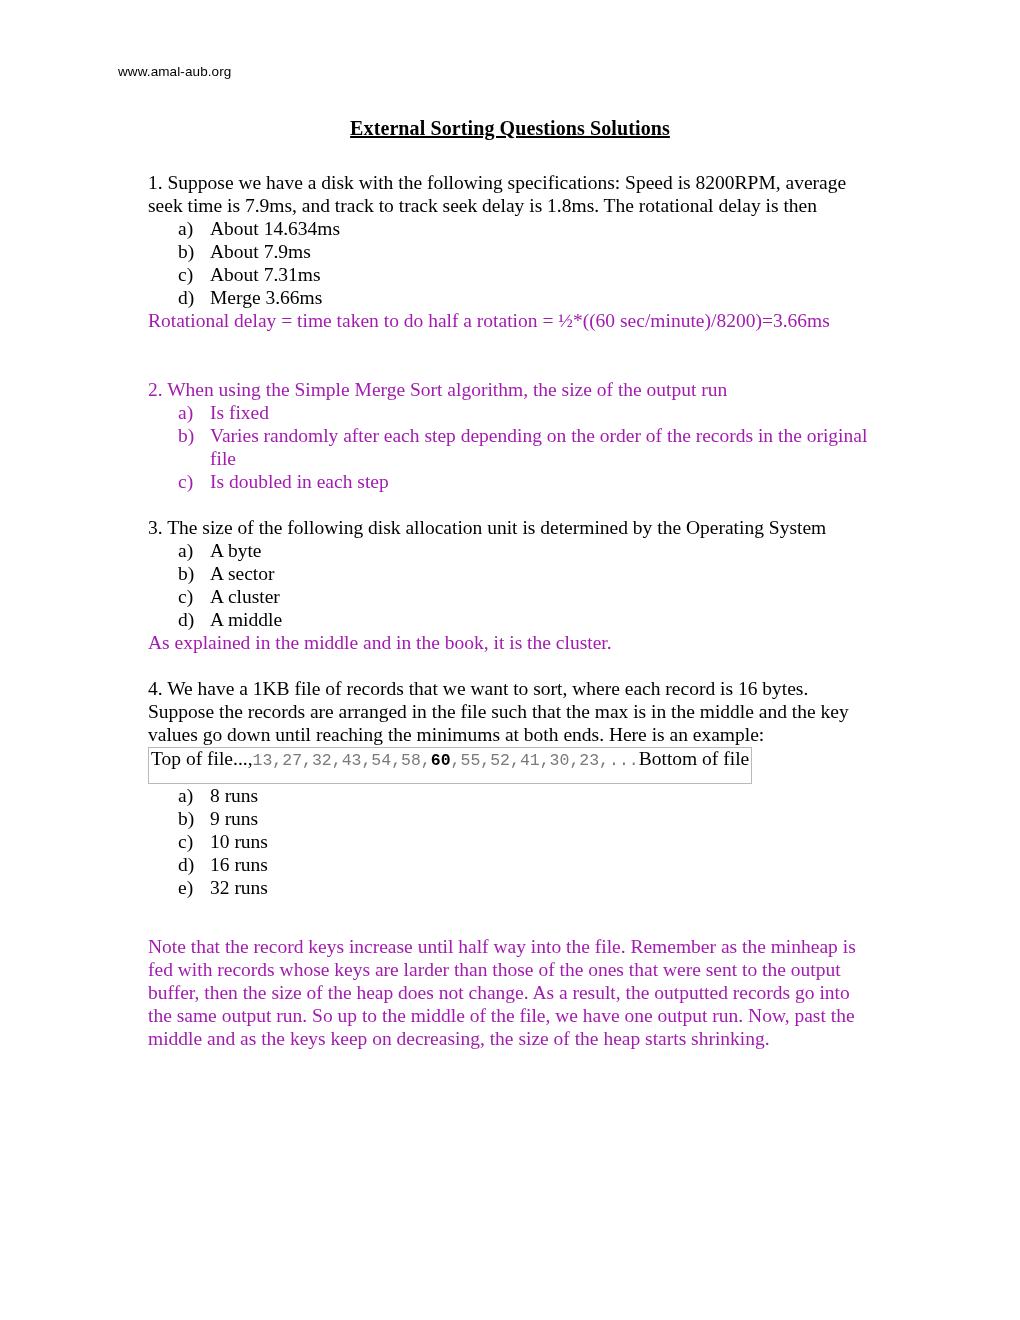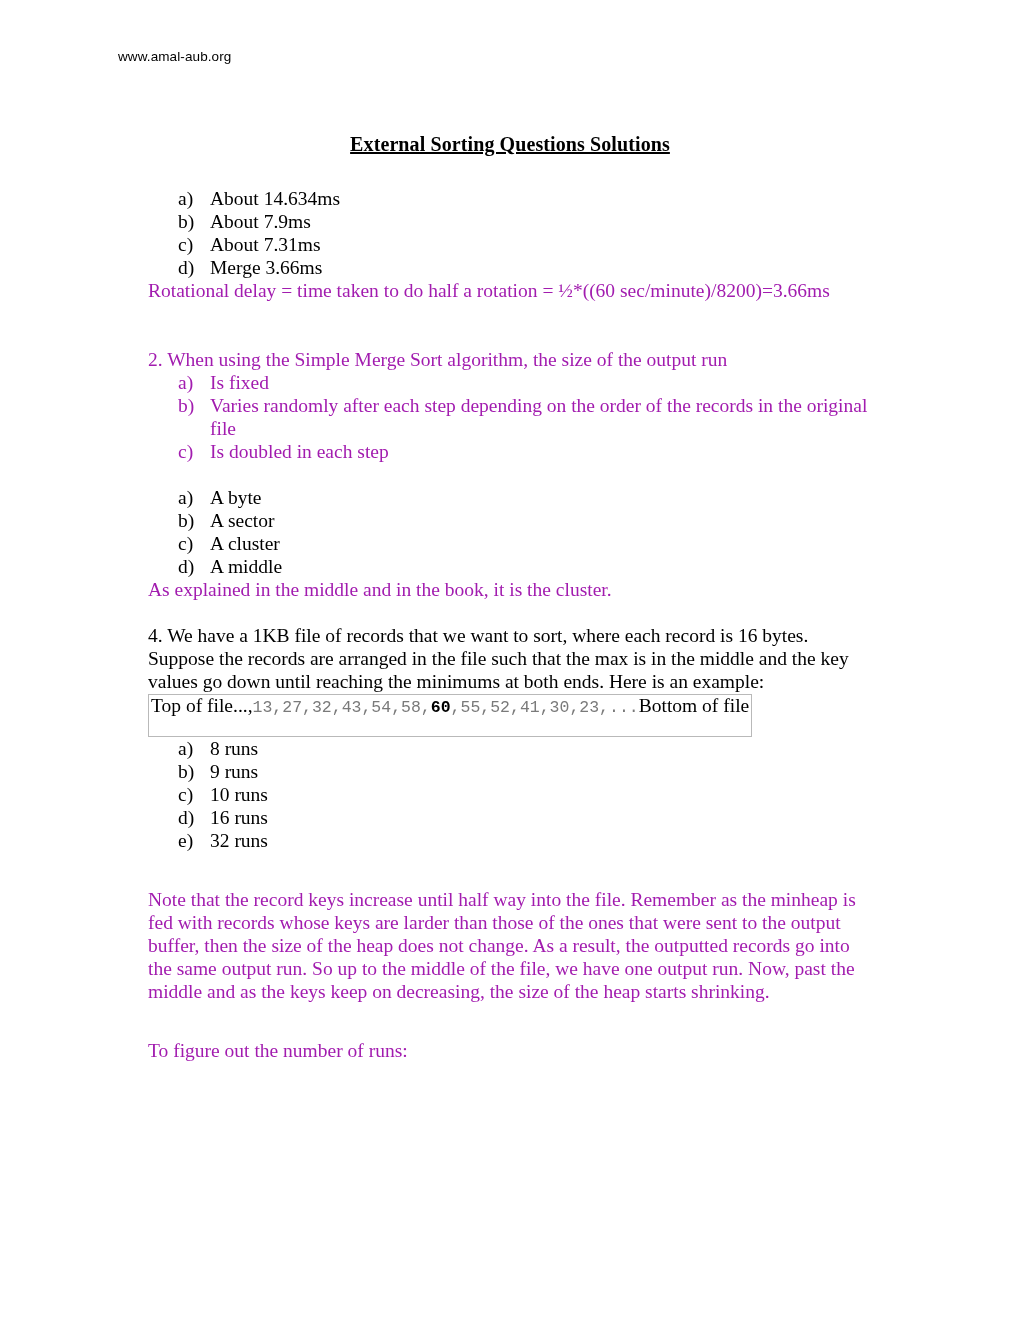--- a/index.html
+++ b/index.html
@@ -19,31 +19,31 @@
   .page {
     position: absolute;
     left: 0; top: 0;
     width: 1020px;
     height: 1320px;
     background: #ffffff;
   }
   .header-url {
     position: absolute;
     left: 118px;
-    top: 49px;
+    top: 64px;
     font-family: "Liberation Sans", "DejaVu Sans", sans-serif;
     font-size: 13.5px;
     color: #000000;
     letter-spacing: 0.1px;
     white-space: nowrap;
   }
   .content {
     position: absolute;
     left: 148px;
-    top: 132px;
+    top: 116px;
     width: 724px;
   }
   .doc-title {
     text-align: center;
     font-size: 20px;
     font-weight: bold;
     text-decoration: underline;
     margin: 0 0 30px 0;
     line-height: 1.25;
     letter-spacing: 0.1px;
@@ -78,21 +78,21 @@
     top: 0;
     width: 26px;
   }
   .gap-md { height: 23px; }
   .gap-lg { height: 36px; }
   .gap-xl { height: 46px; }
 
   .file-box {
     display: inline-block;
     border: 1px solid #b9b9b9;
-    padding: 0px 2px 18px 2px;
+    padding: 0px 2px 12px 2px;
     font-size: 19.5px;
     line-height: 1.15;
     white-space: nowrap;
     margin: 1px 0 0 0;
   }
   .file-box .serif-part {
     font-family: "Liberation Serif", "DejaVu Serif", serif;
     color: #000000;
   }
   .file-box .mono-part {
@@ -112,20 +112,21 @@
 
 <div class="page">
 
   <div class="header-url">www.amal-aub.org</div>
 
   <div class="content">
 
     <h1 class="doc-title">External Sorting Questions Solutions</h1>
 
     <div class="q-block">
+      <p class="para black">1. Suppose we have a disk with the following specifications: Speed is 8200RPM, average seek time is 7.9ms, and track to track seek delay is 1.8ms. The rotational delay is then</p>
       <ol class="choices">
         <li>
           <span class="marker">a)</span>
           <span>About 14.634ms</span>
         </li>
         <li>
           <span class="marker">b)</span>
           <span>About 7.9ms</span>
         </li>
         <li>
@@ -156,20 +157,21 @@
         <li class="blue">
           <span class="marker">c)</span>
           <span>Is doubled in each step</span>
         </li>
       </ol>
     </div>
 
     <div class="gap-md"></div>
 
     <div class="q-block">
+      <p class="para black">3. The size of the following disk allocation unit is determined by the Operating System</p>
       <ol class="choices">
         <li>
           <span class="marker">a)</span>
           <span>A byte</span>
         </li>
         <li>
           <span class="marker">b)</span>
           <span>A sector</span>
         </li>
         <li>
@@ -216,17 +218,16 @@
           <span>32 runs</span>
         </li>
       </ol>
 
       <div class="gap-lg"></div>
 
       <p class="para blue">Note that the record keys increase until half way into the file. Remember as the minheap is fed with records whose keys are larder than those of the ones that were sent to the output buffer, then the size of the heap does not change. As a result, the outputted records go into the same output run. So up to the middle of the file, we have one output run. Now, past the middle and as the keys keep on decreasing, the size of the heap starts shrinking.</p>
 
       <div class="gap-lg"></div>
 
-      <p class="para blue">To figure out the number of runs:</p>
     </div>
 
   </div>
 </div>
 
 </body></html>

